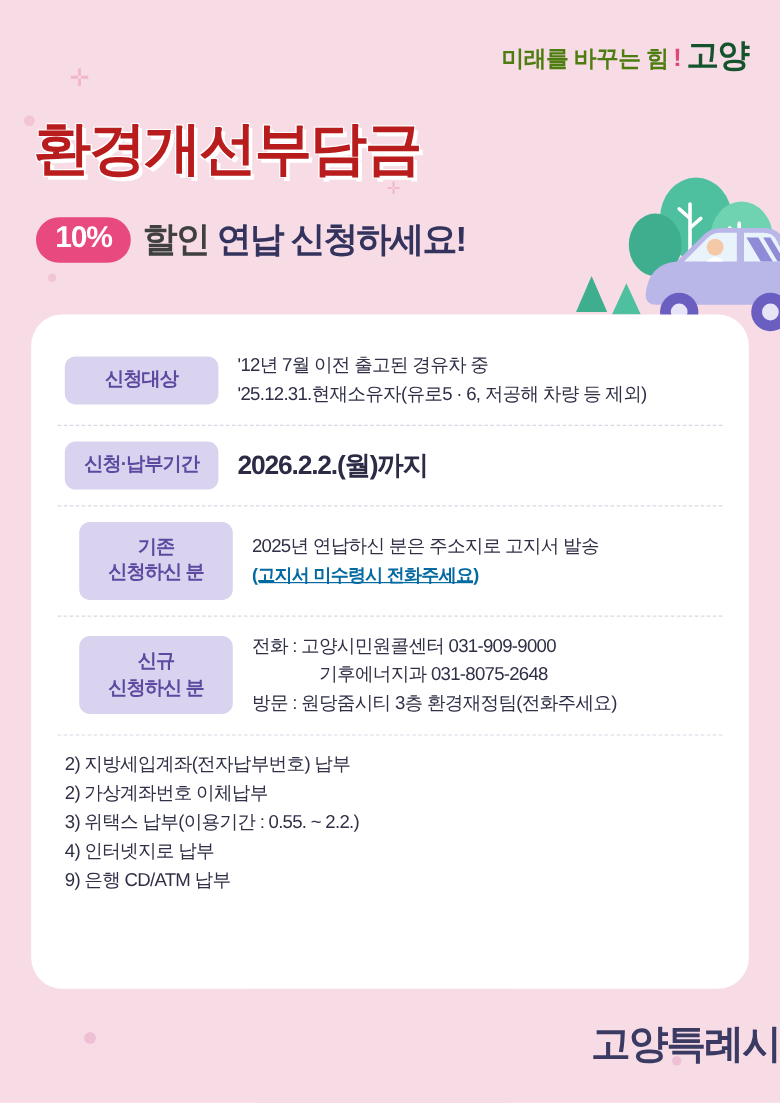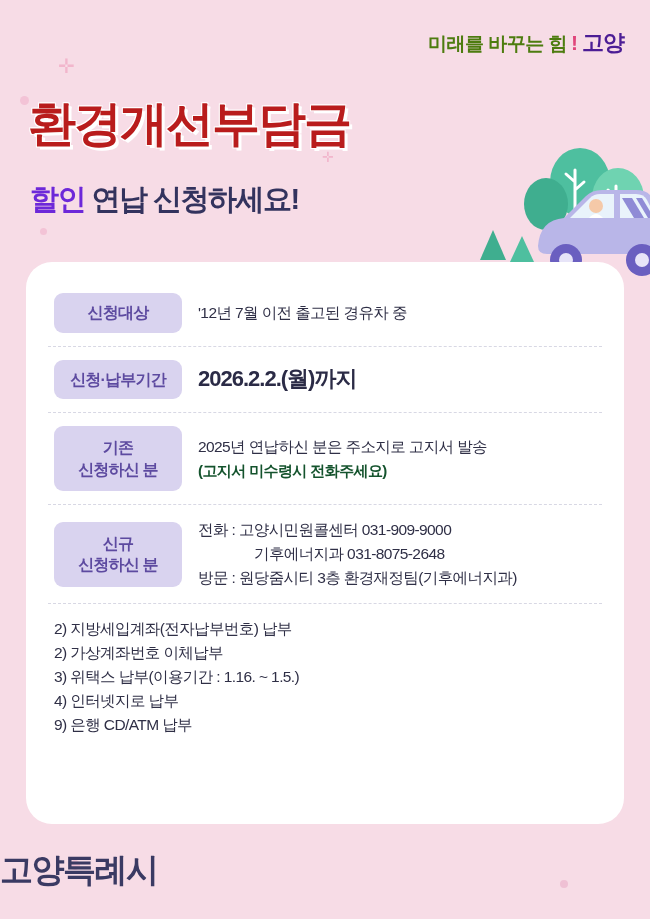--- a/index.html
+++ b/index.html
@@ -32,22 +32,22 @@
     top: 28px; right: 26px;
     display: flex; align-items: baseline; gap: 4px;
     font-weight: bold;
   }
   .slogan .s-text {
     font-size: 19px;
     color: #4d7c0f;
     letter-spacing: -0.5px;
   }
   .slogan .s-brand {
-    font-size: 22px;
-    color: #4c1d95;
+    font-size: 27px;
+    color: #14532d;
     letter-spacing: -1px;
     text-align: right;
   }
   .slogan .s-bang {
     font-size: 21px;
     color: #e0457b;
     font-weight: bold;
   }
 
   .title-main {
@@ -79,21 +79,21 @@
     padding: 4px 16px 6px 16px;
     letter-spacing: -1px;
     line-height: 1.1;
   }
   .sub-text {
     font-size: 29px;
     font-weight: bold;
     color: #33335e;
     letter-spacing: -1.5px;
   }
-  .sub-text .hl { color: #6d28d9; }
+  .sub-text .hl { color: #404040; }
 
   
   .illus {
     position: absolute;
     top: 120px; right: 0;
     width: 280px; height: 180px;
   }
 
   
   .card {
@@ -119,49 +119,50 @@
     color: #5d4aa0;
     font-weight: bold;
     font-size: 16px;
     text-align: center;
     border-radius: 9px;
     padding: 9px 4px;
     line-height: 1.35;
     letter-spacing: -0.8px;
     margin-right: 16px;
   }
-  .label.tall { padding: 11px 4px; }
+  .label.tall { padding: 11px 4px; margin-left: 12px; }
 
   .content {
     flex: 1;
     font-size: 15.5px;
     color: #2f2f46;
     line-height: 1.55;
     letter-spacing: -0.6px;
   }
   .content .big {
     font-size: 22px;
     font-weight: bold;
     color: #2b2b46;
     letter-spacing: -1px;
     margin-top: 13px;
   }
   .content .warn {
-    color: #14532d;
+    color: #0369a1;
     font-weight: bold;
     font-size: 15px;
+    text-decoration: underline;
   }
   .content .indent { display: block; padding-left: 56px; }
   .content .li { display: block; }
 
   
   .footer {
     position: absolute;
     bottom: 26px; left: 0; right: 0;
-    text-align: left;
+    text-align: right;
     font-size: 33px;
     font-weight: bold;
     color: #3a3a63;
     letter-spacing: -1.5px;
   }
 </style>
 </head>
 <body>
 
 <div class="spark" style="top:56px;left:58px;">✛</div>
@@ -174,20 +175,21 @@
 
 <div class="slogan">
   <span class="s-text">미래를 바꾸는 힘</span>
     <span class="s-bang">!</span>
   <span class="s-brand">고양</span>
 </div>
 
 <div class="title-main">환경개선부담금</div>
 
 <div class="subline">
+  <span class="badge-10">10%</span>
   <span class="sub-text"><span class="hl">할인</span><span> 연납 신청하세요!</span></span>
 </div>
 
 <svg class="illus" viewBox="0 0 280 180">
 
   <ellipse cx="210" cy="62" rx="30" ry="34" fill="#4ebf9f"></ellipse>
   <ellipse cx="248" cy="78" rx="26" ry="30" fill="#6fd3b1"></ellipse>
   <ellipse cx="176" cy="84" rx="22" ry="26" fill="#3fae8f"></ellipse>
   <path d="M205 50 l0 40 M205 62 l-9 -8 M205 70 l9 -8" stroke="#ffffff" stroke-width="3" fill="none" stroke-linecap="round"></path>
   <path d="M246 66 l0 38 M246 78 l-8 -8 M246 86 l8 -8" stroke="#ffffff" stroke-width="3" fill="none" stroke-linecap="round"></path>
@@ -207,20 +209,21 @@
   <circle cx="272" cy="140" r="16" fill="#6a5fc0"></circle>
   <circle cx="272" cy="140" r="7" fill="#e7e4f8"></circle>
 </svg>
 
 <div class="card">
 
   <div class="row">
     <div class="label">신청대상</div>
     <div class="content">
       <span class="li">'12년 7월 이전 출고된 경유차 중</span>
+      <span class="li">'25.12.31.현재소유자(유로5 · 6, 저공해 차량 등 제외)</span>
     </div>
   </div>
 
   <div class="row">
     <div class="label">신청·납부기간</div>
     <div class="content">
       <span class="big">2026.2.2.(월)까지</span>
     </div>
   </div>
 
@@ -236,29 +239,29 @@
   </div>
 
   <div class="row">
     <div class="label tall">
       <span>신규</span><br>
       <span>신청하신 분</span>
     </div>
     <div class="content">
       <span class="li">전화 : 고양시민원콜센터 031-909-9000</span>
       <span class="indent">기후에너지과 031-8075-2648</span>
-      <span class="li">방문 : 원당줌시티 3층 환경재정팀(기후에너지과)</span>
+      <span class="li">방문 : 원당줌시티 3층 환경재정팀(전화주세요)</span>
     </div>
   </div>
 
   <div class="row">
     <div class="content">
       <span class="li">2) 지방세입계좌(전자납부번호) 납부</span>
       <span class="li">2) 가상계좌번호 이체납부</span>
-      <span class="li">3) 위택스 납부(이용기간 : 1.16. ~ 1.5.)</span>
+      <span class="li">3) 위택스 납부(이용기간 : 0.55. ~ 2.2.)</span>
       <span class="li">4) 인터넷지로 납부</span>
       <span class="li">9) 은행 CD/ATM 납부</span>
     </div>
   </div>
 
 </div>
 
 <div class="footer">고양특례시</div>
 
 </body></html>

